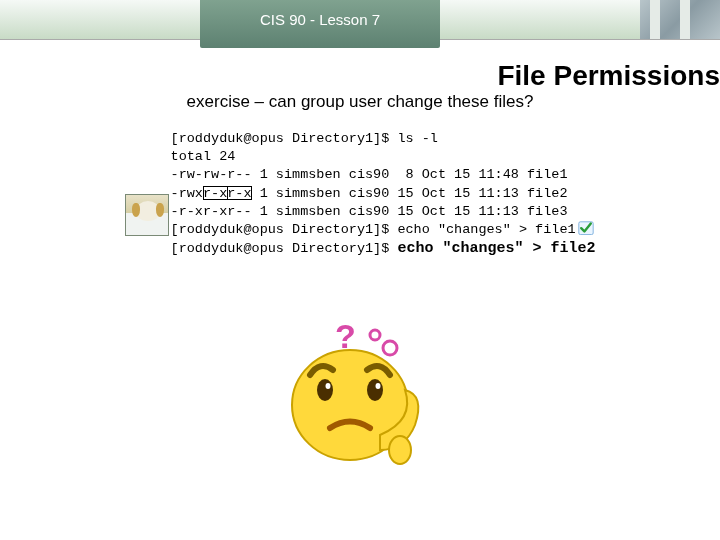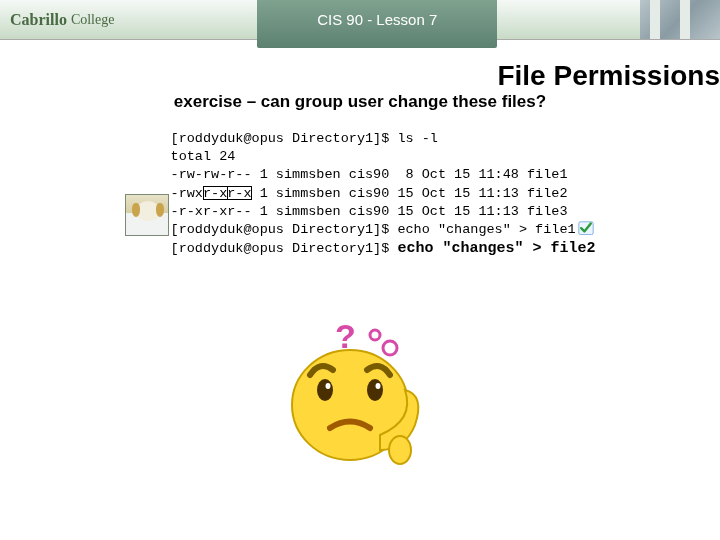--- a/index.html
+++ b/index.html
@@ -71,21 +71,21 @@
   .header-photo::after { left: 40px; }
   .slide-title {
     text-align: right;
     font-size: 28px;
     margin: 20px 0 0;
     font-family: Verdana, sans-serif;
   }
   .slide-sub {
     text-align: center;
     font-size: 17px;
-    font-weight: bold;
+    font-weight: normal;
     margin: 0 0 18px;
   }
   .center-wrap {
     display: flex;
     justify-content: center;
   }
   .term-block {
     display: flex;
     align-items: center;
     gap: 2px;
@@ -156,24 +156,20 @@
     left: 275px;
     top: 320px;
     width: 150px;
     height: 160px;
   }
 </style>
 </head>
 <body>
 
 <div class="header-banner">
-  <div class="logo-box">
-    <span class="logo-main">Cabrillo</span>
-    <span class="logo-sub">College</span>
-  </div>
   <div class="title-bar">
     <div class="title-bar-inner">CIS 90 - Lesson 7</div>
   </div>
   <div class="header-photo"></div>
 </div>
 
 <h1 class="slide-title">File Permissions</h1>
 <p class="slide-sub">exercise – can group user change these files?</p>
 
 <div class="center-wrap">

